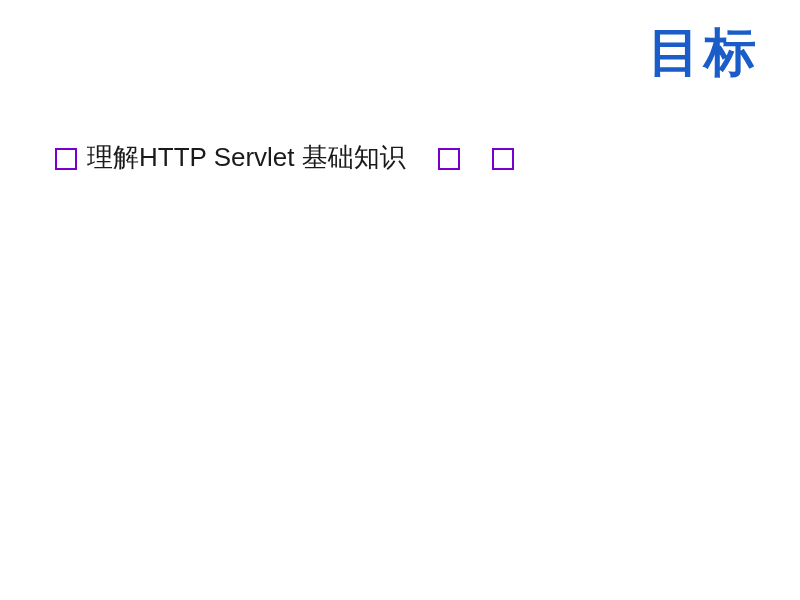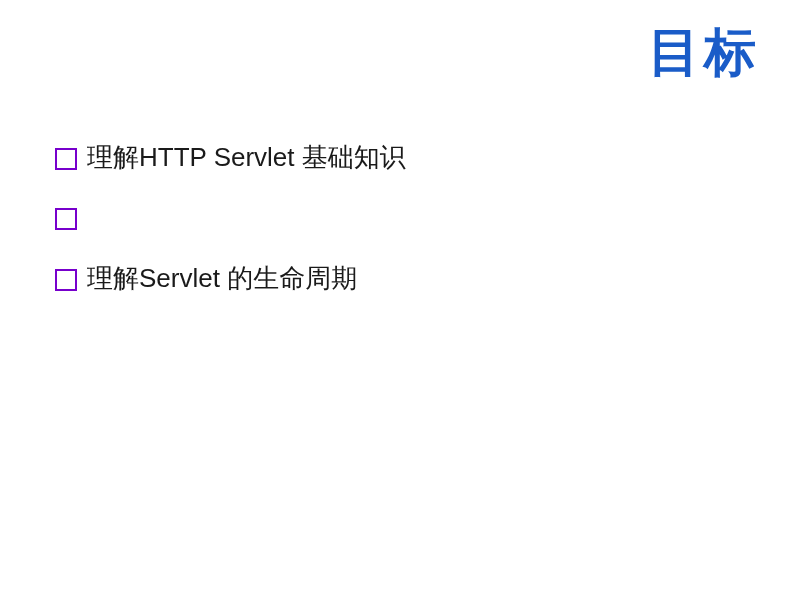--- a/index.html
+++ b/index.html
@@ -32,21 +32,21 @@
       font-weight: bold;
       color: #1a5cc8;
       letter-spacing: 4px;
     }
 
     .content {
       position: absolute;
       top: 140px;
       left: 55px;
       display: flex;
-      flex-direction: column;
+      flex-direction: row;
       gap: 32px;
     }
 
     .list-item {
       display: flex;
       align-items: center;
       gap: 10px;
       font-size: 26px;
       color: #1a1a1a;
     }
@@ -76,16 +76,15 @@
   <div class="content">
     <div class="list-item">
       <span class="checkbox-icon"></span>
       <span class="item-text">理解HTTP Servlet 基础知识</span>
     </div>
     <div class="list-item">
       <span class="checkbox-icon"></span>
     </div>
     <div class="list-item">
       <span class="checkbox-icon"></span>
-      <span class="item-text">理解Servlet 的生命周期</span>
     </div>
   </div>
 </div>
 
 </body></html>

